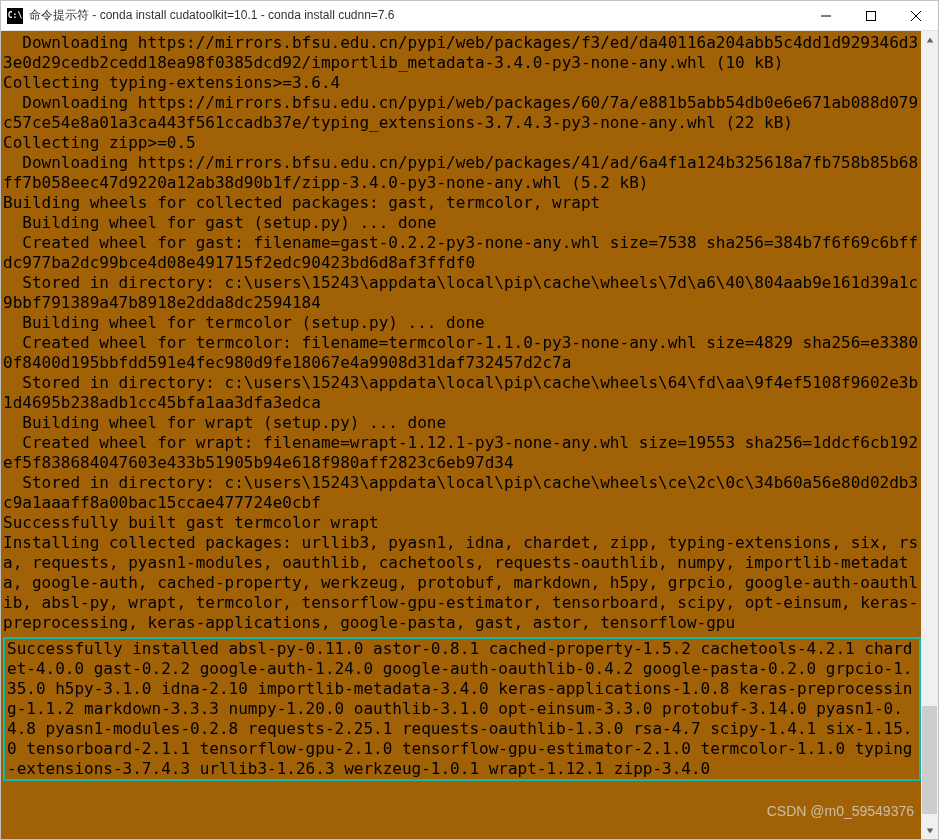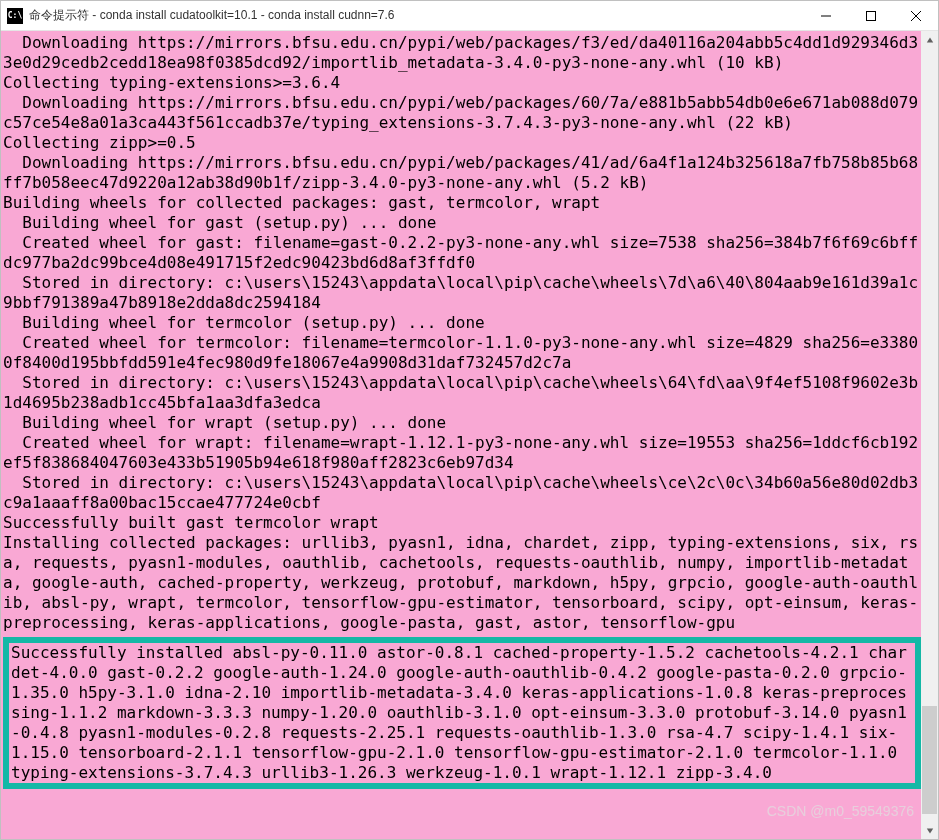--- a/index.html
+++ b/index.html
@@ -39,21 +39,21 @@
   }
   .win-btn svg { width: 10px; height: 10px; }
   .content {
     flex: 1 1 auto;
     position: relative;
     overflow: hidden;
   }
   .terminal {
     position: absolute;
     left: 0; right: 17px; top: 0; bottom: 0;
-    background: #f9a8d4;
+    background: #a16207;
     color: #000;
     font-family: "NSimSun", "SimSun", "Consolas", monospace;
     font-size: 16px;
     line-height: 20px;
     white-space: pre-wrap;
     word-break: break-all;
     padding: 2px 0 20px 2px;
   }
   .scrollbar {
     position: absolute;
@@ -68,21 +68,21 @@
     display: flex; align-items: center; justify-content: center;
   }
   .sb-btn svg { width: 8px; height: 8px; fill: #606060; }
   .sb-track { flex: 1 1 auto; position: relative; background: #f0f0f0; }
   .sb-thumb {
     position: absolute; left: 1px; right: 1px;
     top: 85%; height: 14%;
     background: #cdcdcd;
   }
   .highlight-box {
-    border: 6px solid #14b8a6;
+    border: 2px solid #14b8a6;
     padding: 0 2px;
     display: block;
     margin-top: 4px;
   }
   .watermark {
     position: absolute;
     right: 24px; bottom: 20px;
     color: #e0e0e0;
     font-family: Arial, sans-serif;
     font-size: 14px;

